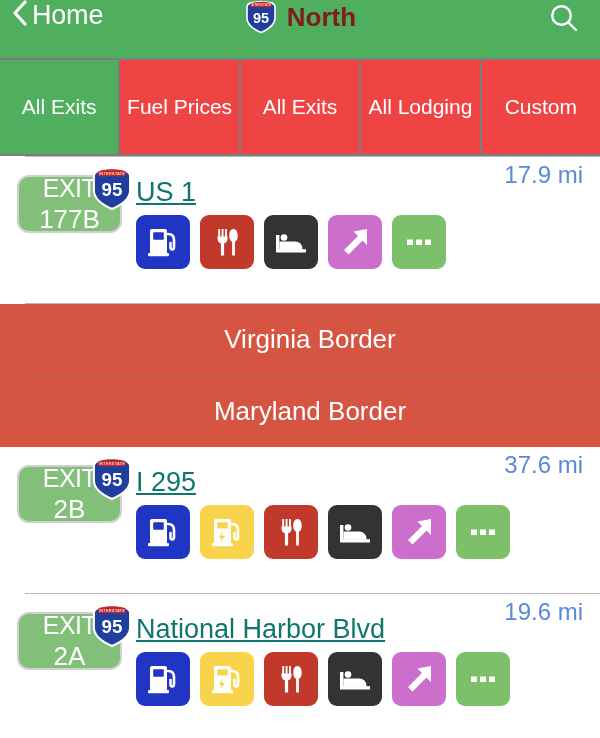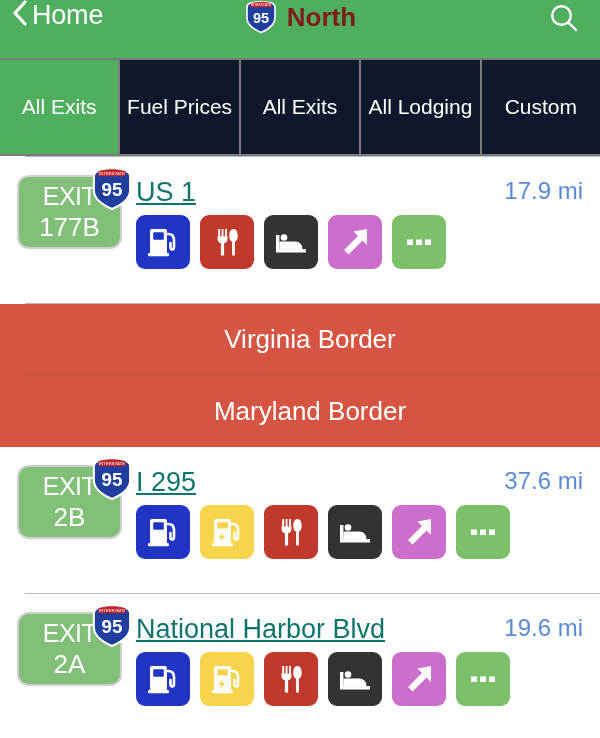--- a/index.html
+++ b/index.html
@@ -58,21 +58,21 @@
   
   .tabbar {
     height: 98px;
     display: flex;
     background: #7c7c7c;
     gap: 2px;
     padding: 2px 0;
   }
   .tab {
     flex: 1 1 0;
-    background: #0f172a;
+    background: #ef4444;
     display: flex; align-items: center; justify-content: center;
     text-align: center;
     color: #ffffff;
     font-size: 21px;
     line-height: 1.22;
     padding: 4px 6px;
     cursor: pointer;
   }
   .tab.active { background: #4FAF5F; }
 
@@ -85,21 +85,21 @@
   
   .exit-row {
     position: relative;
     height: 146px;
     background: #ffffff;
     cursor: pointer;
   }
   .exit-badge-wrap {
     position: absolute;
     left: 17px; top: 18px;
-    width: 105px; height: 74px;
+    width: 105px; height: 58px;
   }
   .exit-badge {
     position: absolute; inset: 0;
     background: #82C07A;
     border: 2px solid #cfcfcf;
     border-radius: 12px;
     display: flex; flex-direction: column;
     align-items: center; justify-content: center;
     color: #ffffff;
     line-height: 1.0;
@@ -115,21 +115,21 @@
     position: absolute;
     left: 136px; top: 22px;
     font-size: 27px;
     color: #0f766e;
     line-height: 1;
     white-space: nowrap;
     text-decoration: underline;
   }
   .exit-distance {
     position: absolute;
-    right: 17px; top: 22px;
+    right: 17px; top: 6px;
     font-size: 24px;
     color: #5a8ad6;
     line-height: 1;
   }
   .icon-row {
     position: absolute;
     left: 136px; top: 58px;
     display: flex;
     gap: 10px;
   }

